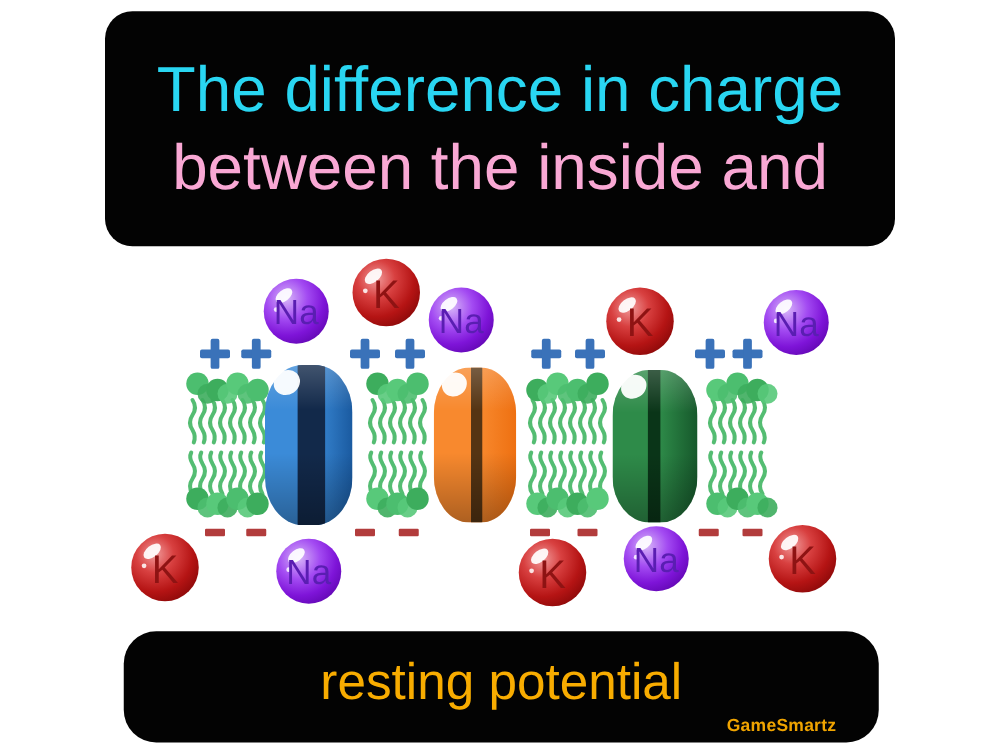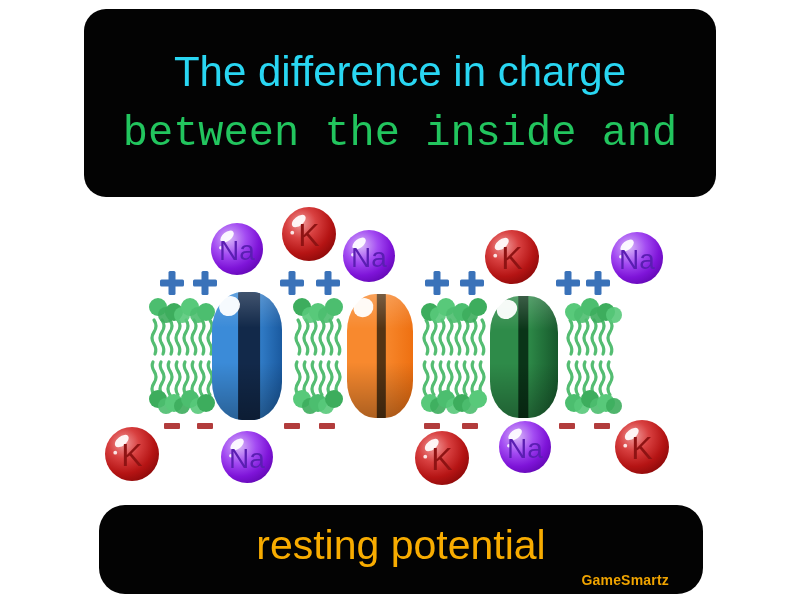--- a/index.html
+++ b/index.html
@@ -2,21 +2,21 @@
 <html><head>
 <meta charset="utf-8">
 <style>
   html,body{margin:0;padding:0;background:#888;}
   .card{position:relative;width:800px;height:600px;background:#FFFFFF;overflow:hidden;
         font-family:"Liberation Sans",sans-serif;margin:0 auto;}
   .diagram-svg{position:absolute;left:0;top:0;width:800px;height:600px;}
   .def-box{position:absolute;left:84px;top:9px;width:632px;height:188px;background:#030303;
            border-radius:22px;display:flex;flex-direction:column;justify-content:center;
            align-items:center;text-align:center;}
-  .def-line{font-size:42px;line-height:62px;white-space:nowrap;}
+  .def-line{font-size:51px;line-height:62px;white-space:nowrap;}
   .term-box{position:absolute;left:99px;top:505px;width:604px;height:89px;background:#030303;
             border-radius:26px;display:flex;align-items:center;justify-content:center;}
   .term-text{font-size:41px;line-height:61px;padding-bottom:8px;white-space:nowrap;}
   .watermark{position:absolute;right:34px;bottom:6px;font-size:14px;font-weight:bold;letter-spacing:0.2px;}
 </style>
 </head>
 <body>
 
 <div class="card" style="background: rgb(255, 255, 255);">
 
@@ -282,21 +282,21 @@
       <g>
         <circle cx="642" cy="447" r="27" fill="url(#g-potassium)"></circle>
         <ellipse cx="631.74" cy="434.04" rx="8.1" ry="4.590000000000001" fill="#fff" opacity="0.92" transform="rotate(-38 631.74 434.04)"></ellipse>
         <circle cx="625.26" cy="445.65" r="1.8900000000000001" fill="#fff" opacity="0.85"></circle>
         <text x="642" y="448" fill="#8E1313" font-size="32" text-anchor="middle" dominant-baseline="central" font-family="&quot;Liberation Sans&quot;, sans-serif">K</text>
       </g>
     </svg>
 
   <div class="def-box" style="background: rgb(3, 3, 3);">
     <div class="def-line" style="color: rgb(41, 214, 242);">The difference in charge</div>
-    <div class="def-line" style="color: #22c55e; font-family: Liberation Mono, monospace;">between the inside and</div>
+    <div class="def-line" style="color: #f9a8d4;">between the inside and</div>
   </div>
 
   <div class="term-box" style="background: rgb(3, 3, 3);">
     <div class="term-text" style="color: rgb(248, 172, 0);">resting potential</div>
     <div class="watermark" style="color: rgb(240, 164, 0);">GameSmartz</div>
   </div>
 
 </div>
 
 </body></html>

